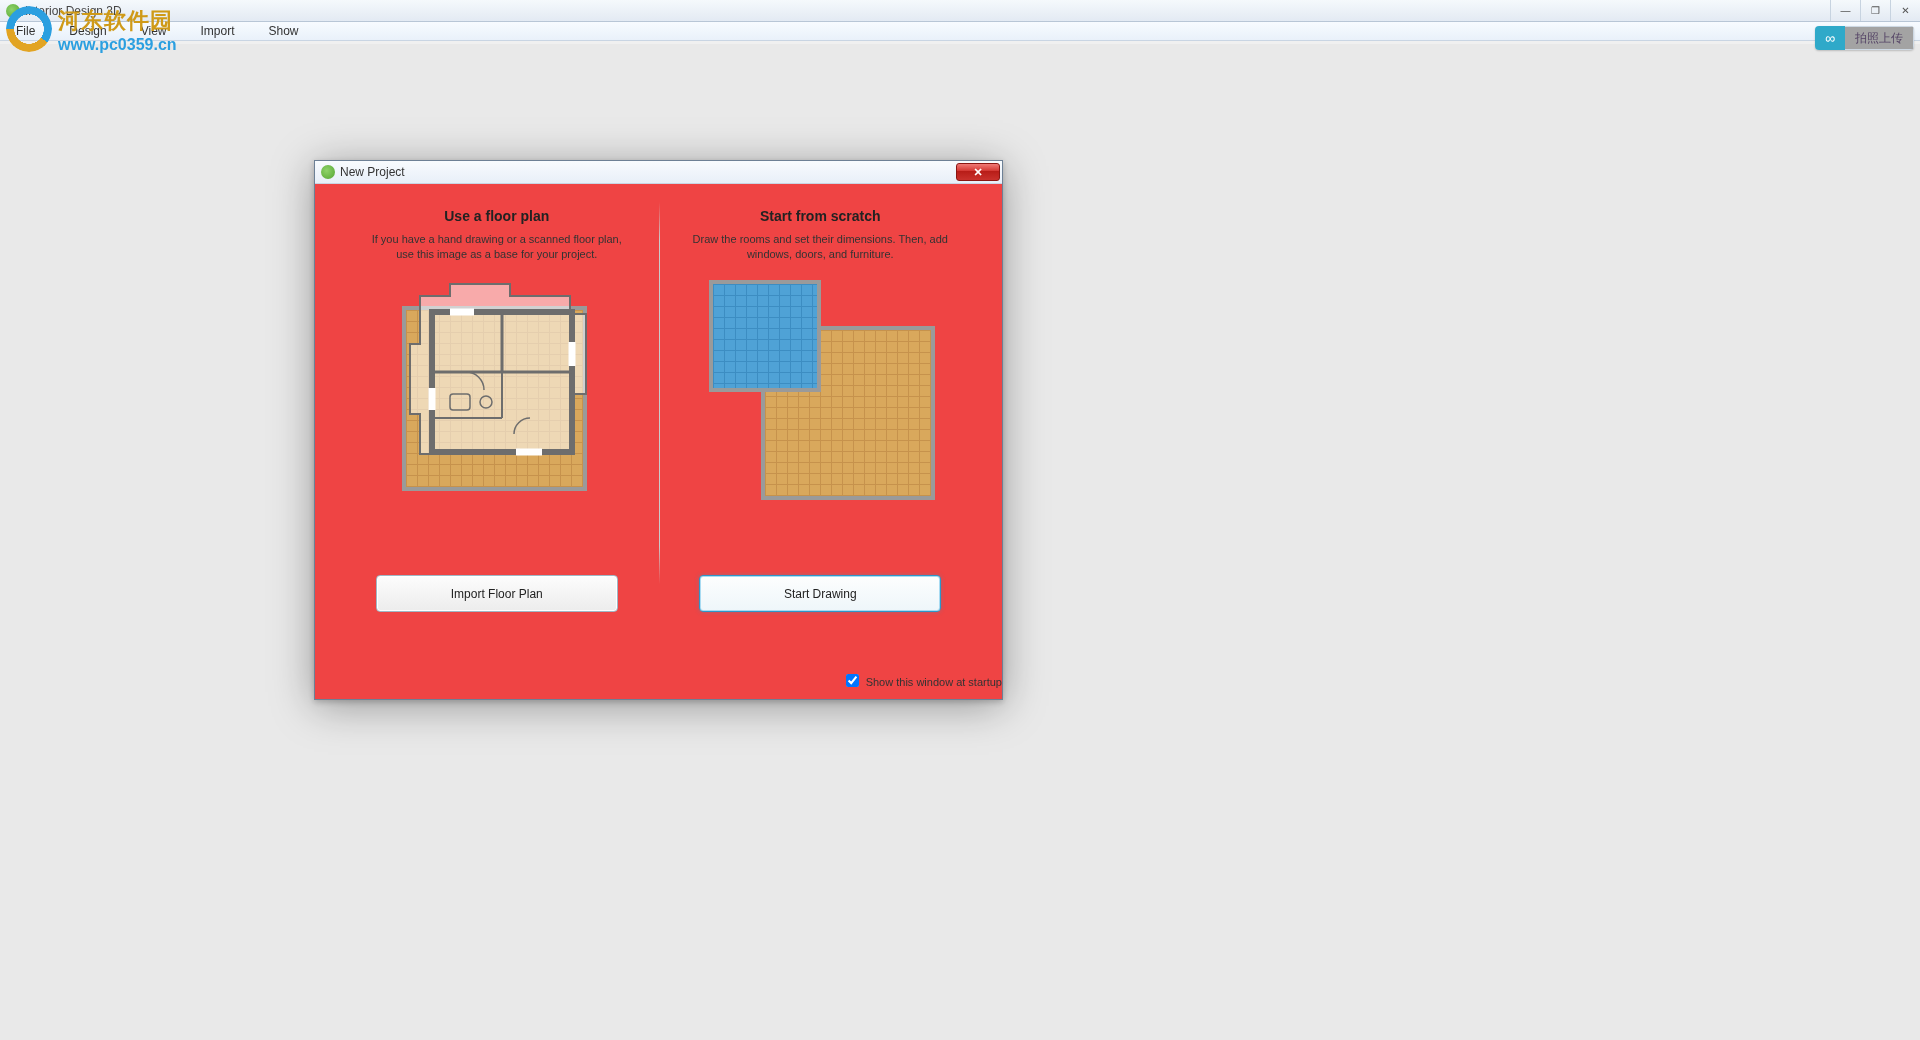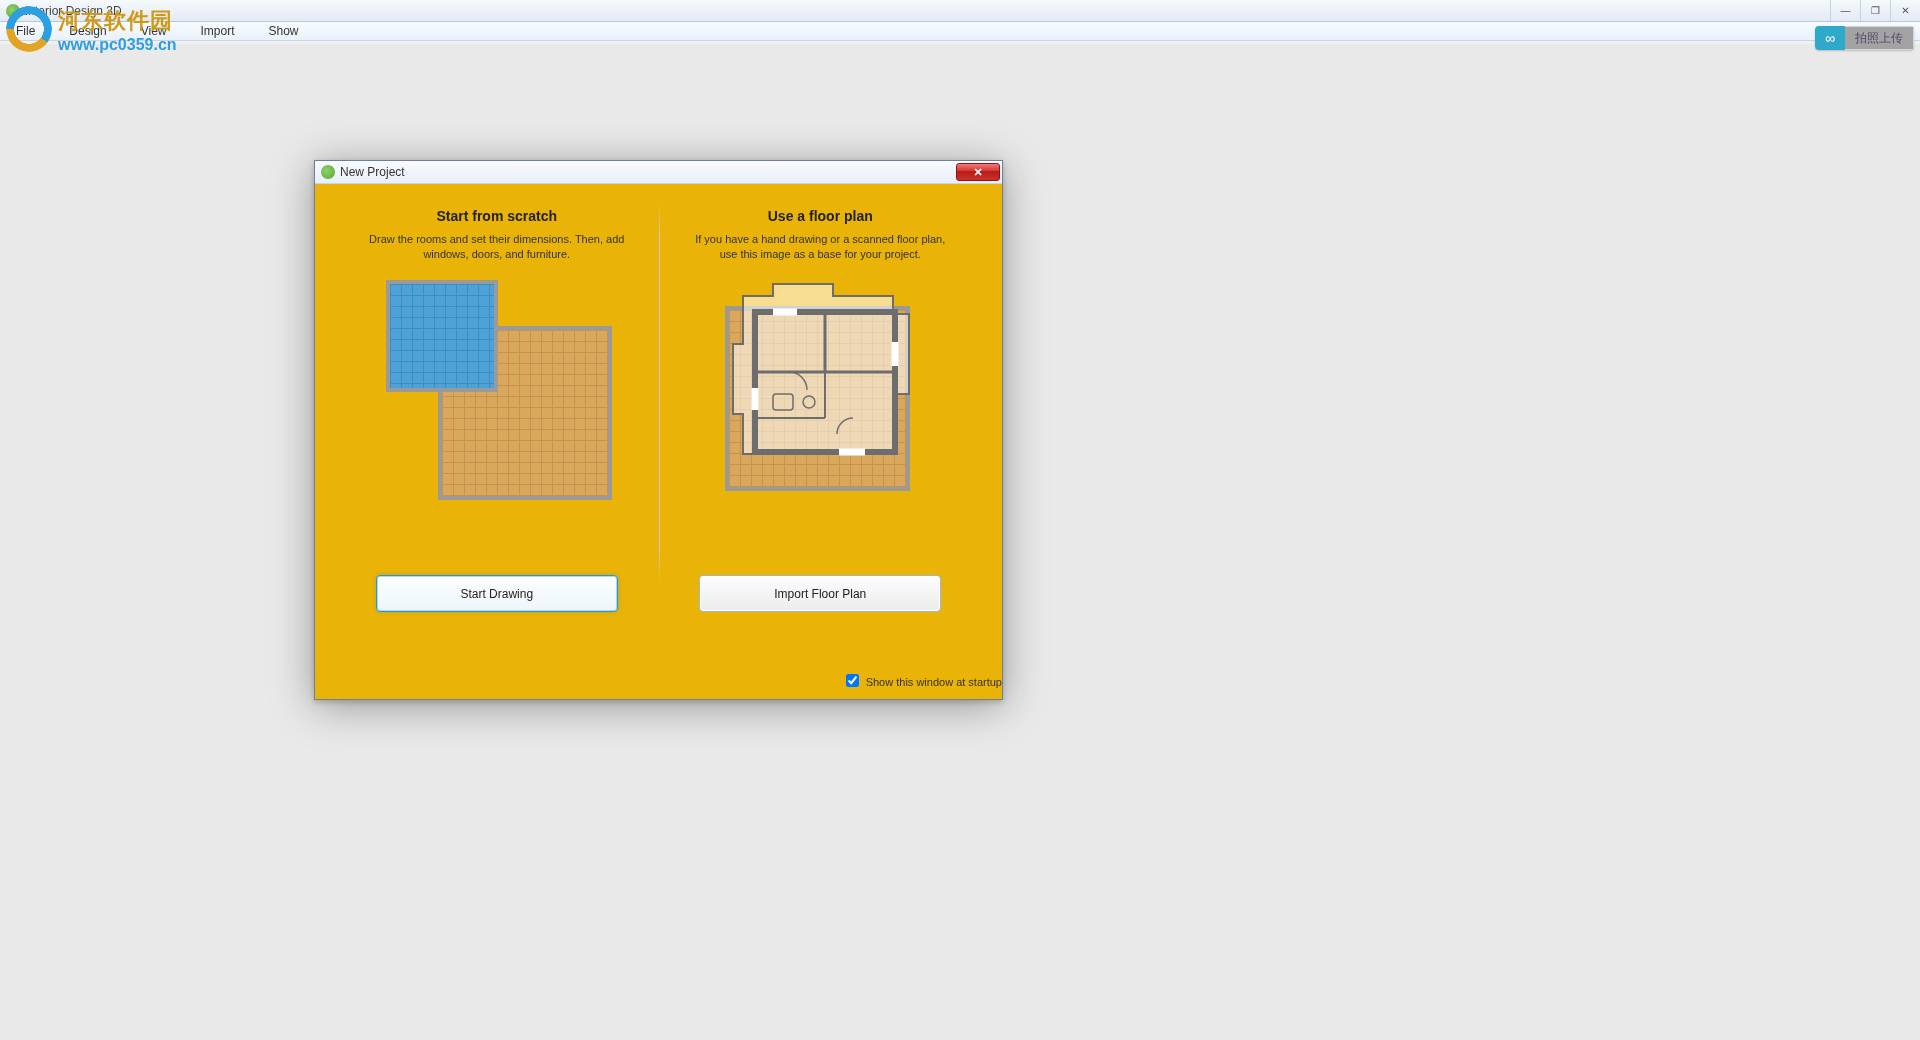--- a/index.html
+++ b/index.html
@@ -116,21 +116,21 @@
     color: #546;
     border: 1px solid #cdd8e3;
     border-left: none;
   }
 
   
   .dialog {
     position: absolute;
     left: 314px; top: 160px;
     width: 689px; height: 540px;
-    background: #eab308;
+    background: #ef4444;
     border: 1px solid #6d8095;
     box-shadow: 0 6px 40px rgba(0,0,0,.35), 0 2px 6px rgba(0,0,0,.2);
     display: flex; flex-direction: column;
   }
   .dialog-titlebar {
     height: 23px;
     background: linear-gradient(to bottom, #f8fbfe, #e8eff8);
     border-bottom: 1px solid #c9d5e3;
     display: flex; align-items: center;
     padding-left: 6px;
@@ -291,30 +291,20 @@
   <div class="dialog-titlebar">
     <span class="app-ico"></span>
     <span>New Project</span>
     <div class="close-btn">✕</div>
   </div>
 
   <div class="dialog-body">
     <div class="divider"></div>
 
     <div class="pane">
-      <h2>Start from scratch</h2>
-      <p>Draw the rooms and set their dimensions. Then, add windows, doors, and furniture.</p>
-      <div class="illus">
-        <div class="sq orange"></div>
-        <div class="sq blue"></div>
-      </div>
-      <div class="action-btn primary">Start Drawing</div>
-    </div>
-
-    <div class="pane">
       <h2>Use a floor plan</h2>
       <p>If you have a hand drawing or a scanned floor plan, use this image as a base for your project.</p>
       <div class="illus">
         <div class="under"></div>
         <svg class="plan" viewBox="0 0 214 210">
           <g fill="none" stroke="#6d6d6d" stroke-width="2">
 
             <path d="M30 20 h30 v-12 h60 v12 h60 v18 h16 v80 h-16 v60 h-150 v-40 h-10 v-70 h10 z" fill="rgba(255,255,255,0.55)"></path>
 
             <rect x="42" y="36" width="140" height="140" stroke-width="6"></rect>
@@ -332,20 +322,30 @@
 
             <path d="M60 36 h24" stroke="#fff" stroke-width="7"></path>
             <path d="M182 66 v24" stroke="#fff" stroke-width="7"></path>
             <path d="M42 112 v22" stroke="#fff" stroke-width="7"></path>
             <path d="M126 176 h26" stroke="#fff" stroke-width="7"></path>
           </g>
         </svg>
       </div>
       <div class="action-btn">Import Floor Plan</div>
     </div>
+
+    <div class="pane">
+      <h2>Start from scratch</h2>
+      <p>Draw the rooms and set their dimensions. Then, add windows, doors, and furniture.</p>
+      <div class="illus">
+        <div class="sq orange"></div>
+        <div class="sq blue"></div>
+      </div>
+      <div class="action-btn primary">Start Drawing</div>
+    </div>
   </div>
 
   <div class="dialog-footer">
     <label>
       <input type="checkbox" checked="" style="">
       <span>Show this window at startup</span>
     </label>
   </div>
 </div>
 

